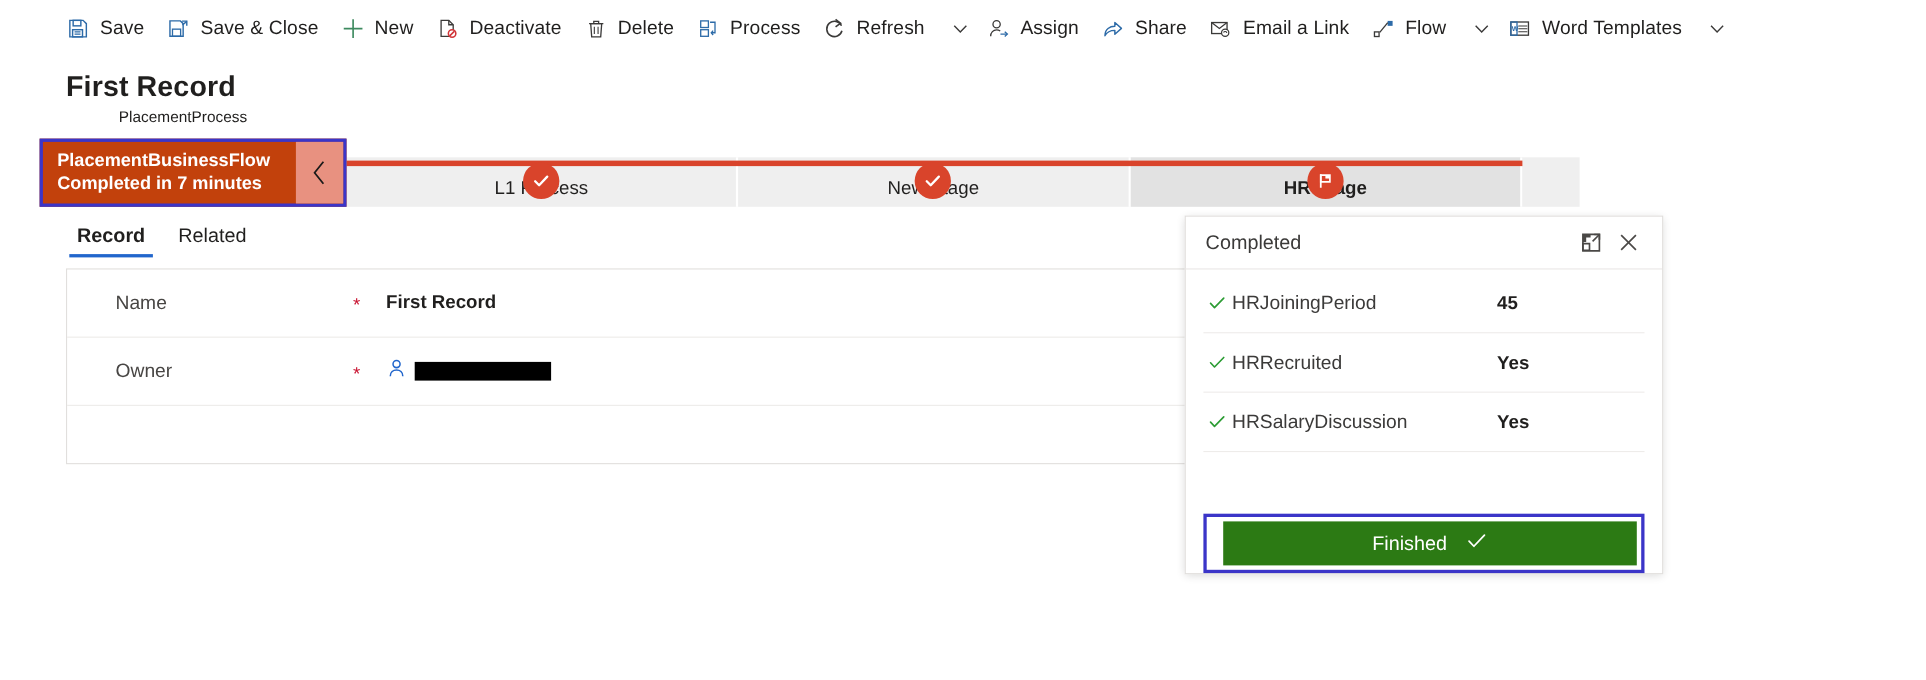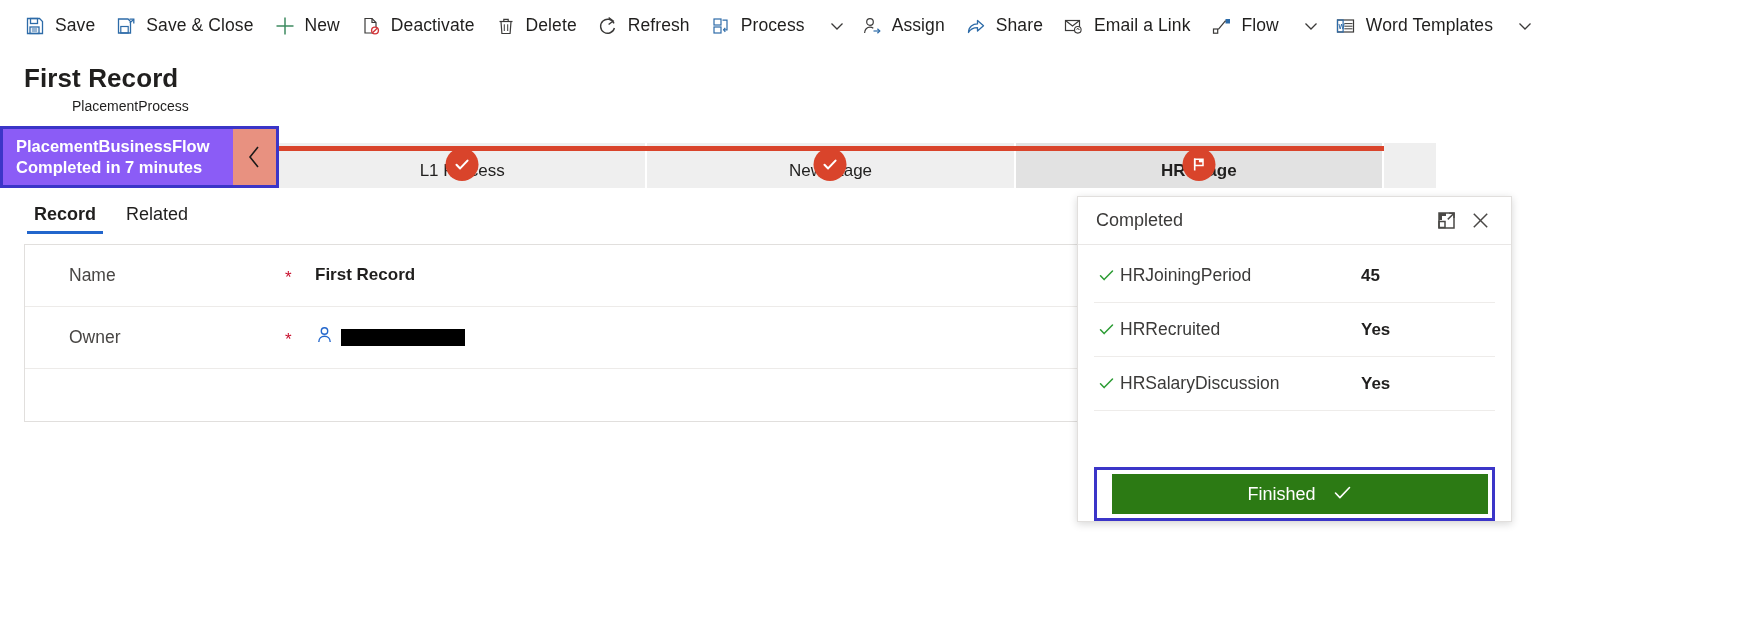--- a/index.html
+++ b/index.html
@@ -79,21 +79,21 @@
     display: flex;
     align-items: stretch;
   }
   #bpf-tag {
     position: relative;
     width: 279px;
     flex: none;
     display: flex;
     align-items: stretch;
     border: 3px solid #3b35c8;
-    background: #8b5cf6;
+    background: #c2410c;
     z-index: 5;
   }
   #bpf-tag-text {
     flex: 1;
     padding: 7px 0 0 13px;
     color: #ffffff;
     overflow: hidden;
   }
   #bpf-flow-name {
     font-size: 16.5px;
@@ -314,21 +314,21 @@
     align-items: center;
     justify-content: center;
     cursor: pointer;
     margin-left: 11px;
   }
   #finish-label {
     font-size: 18px;
     color: #ffffff;
     margin-right: 16px;
   }
-  .wrapper { position: relative; width: 1436px; height: 618px; }
+  .wrapper { position: relative; width: 1436px; height: 618px; padding-left: 36px; }
 </style>
 </head>
 <body>
 
 <div class="wrapper">
 
   <div id="command-bar">
 
     <div class="cmd">
       <span class="ico">
@@ -385,38 +385,38 @@
             <path d="M7.8 5.5V3.4h4.4v2.1" fill="none" stroke="#3b3a39" stroke-width="1.2"></path>
             <line x1="8.3" y1="8.3" x2="8.3" y2="15" stroke="#3b3a39" stroke-width="1"></line>
             <line x1="11.7" y1="8.3" x2="11.7" y2="15" stroke="#3b3a39" stroke-width="1"></line>
           </svg>
       </span>
       <span class="lbl">Delete</span>
     </div>
 
     <div class="cmd">
       <span class="ico">
-        <svg width="22" height="22" viewBox="0 0 22 22">
-            <path d="M17 8.4A7 7 0 1 0 17.4 13" fill="none" stroke="#3b3a39" stroke-width="1.4"></path>
-            <path d="M11.6 2.6l4.6 3.5-4.6 3.4" fill="none" stroke="#3b3a39" stroke-width="1.4"></path>
-          </svg>
-      </span>
-      <span class="lbl">Refresh</span>
-    </div>
-
-    <div class="cmd">
-      <span class="ico">
         <svg width="20" height="20" viewBox="0 0 20 20">
             <rect x="3" y="3" width="7" height="6" fill="none" stroke="#2d6ba8" stroke-width="1.2"></rect>
             <rect x="3" y="11" width="7" height="6" fill="none" stroke="#2d6ba8" stroke-width="1.2"></rect>
             <path d="M11.5 4.2h4.5v9.6h-3.2" fill="none" stroke="#2d6ba8" stroke-width="1.2"></path>
             <path d="M14.3 11.8l-1.7 2 1.7 2" fill="none" stroke="#2d6ba8" stroke-width="1.2"></path>
           </svg>
       </span>
       <span class="lbl">Process</span>
+    </div>
+
+    <div class="cmd">
+      <span class="ico">
+        <svg width="22" height="22" viewBox="0 0 22 22">
+            <path d="M17 8.4A7 7 0 1 0 17.4 13" fill="none" stroke="#3b3a39" stroke-width="1.4"></path>
+            <path d="M11.6 2.6l4.6 3.5-4.6 3.4" fill="none" stroke="#3b3a39" stroke-width="1.4"></path>
+          </svg>
+      </span>
+      <span class="lbl">Refresh</span>
     </div>
     <div class="caret">
       <svg width="18" height="18" viewBox="0 0 18 18">
           <path d="M3.5 6.5L9 12l5.5-5.5" fill="none" stroke="#3b3a39" stroke-width="1.3"></path>
         </svg>
     </div>
 
     <div class="cmd">
       <span class="ico">
         <svg width="20" height="20" viewBox="0 0 20 20">

